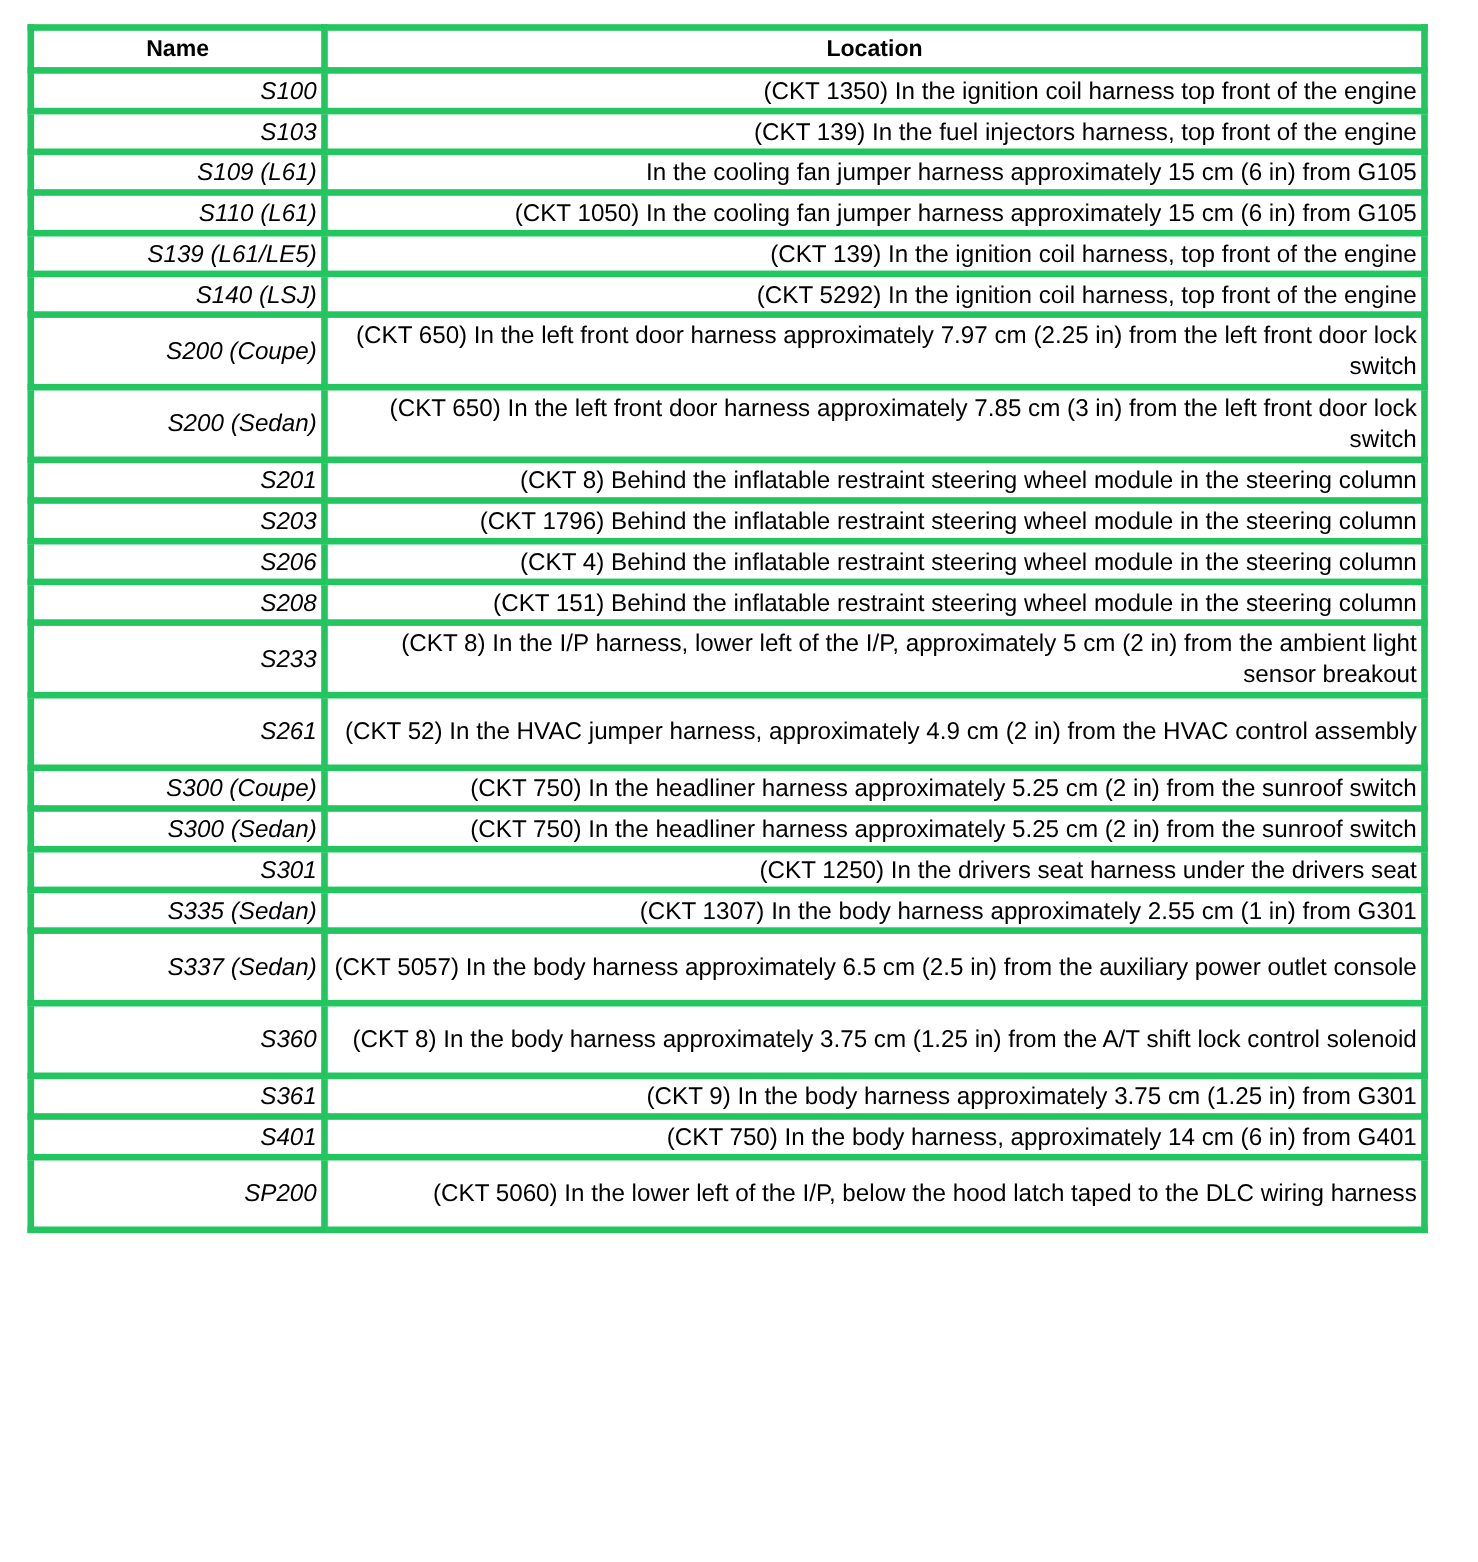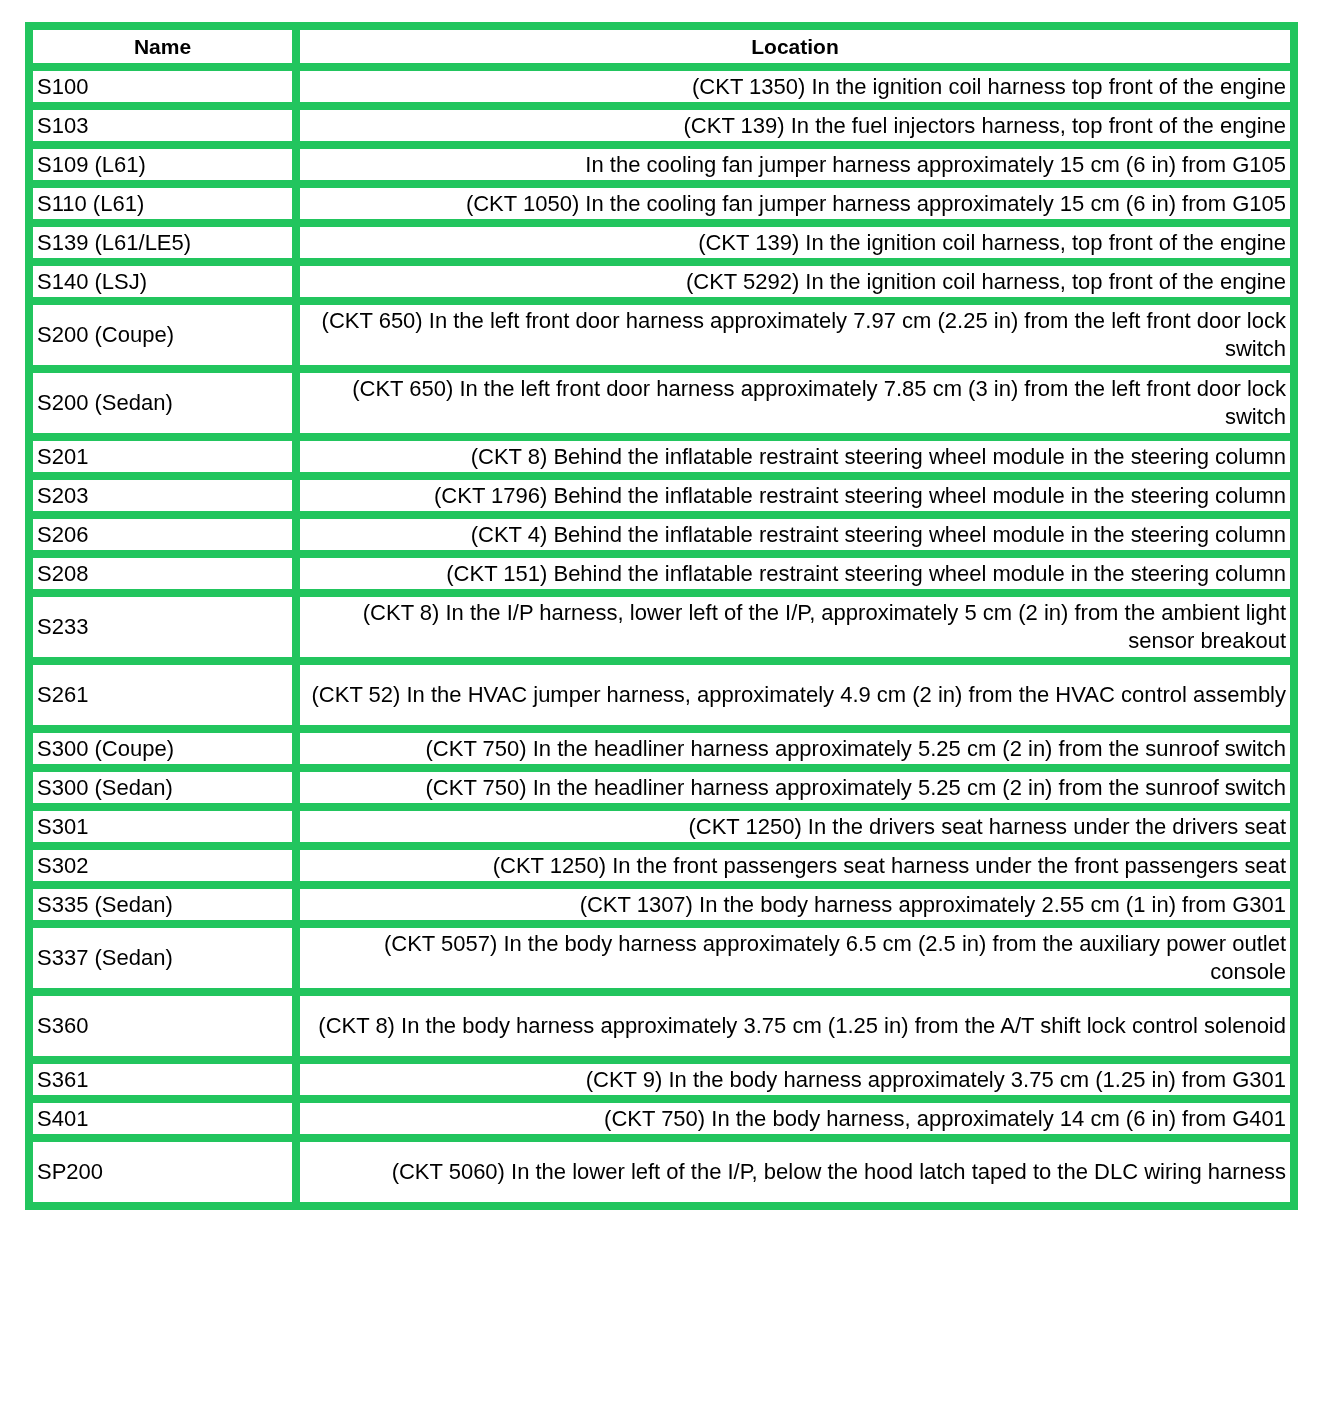--- a/index.html
+++ b/index.html
@@ -11,32 +11,32 @@
       border-collapse: collapse;
       table-layout: fixed;
       font-family: "Liberation Sans", sans-serif;
       font-size: 22px;
       color: #000;
       border: 4px solid #000;
     }
     .splice-table col.c-name { width: 267px; }
     .splice-table col.c-loc { width: auto; }
     .splice-table th, .splice-table td {
-      border: 8px solid #22c55e;
+      border: 6px solid #22c55e;
       padding: 0 4px;
       line-height: 28px;
       vertical-align: middle;
     }
     .splice-table th {
       font-weight: bold;
       text-align: center;
       height: 33px;
       font-size: 21px;
     }
-    .splice-table td.name { text-align: left; }
+    .splice-table td.name { text-align: right; font-style: italic; }
     .splice-table td.loc { text-align: right; padding-left: 3px; }
     .splice-table tr.single td { height: 31px; }
     .splice-table tr.double td { height: 60px; }
   </style>
 </head>
 <body>
 
 <table class="splice-table">
   <colgroup>
       <col class="c-name">
@@ -111,24 +111,20 @@
       </tr>
       <tr class="single">
         <td class="name">S300 (Sedan)</td>
         <td class="loc">(CKT 750) In the headliner harness approximately 5.25 cm (2 in) from the sunroof switch</td>
       </tr>
       <tr class="single">
         <td class="name">S301</td>
         <td class="loc">(CKT 1250) In the drivers seat harness under the drivers seat</td>
       </tr>
       <tr class="single">
-        <td class="name">S302</td>
-        <td class="loc">(CKT 1250) In the front passengers seat harness under the front passengers seat</td>
-      </tr>
-      <tr class="single">
         <td class="name">S335 (Sedan)</td>
         <td class="loc">(CKT 1307) In the body harness approximately 2.55 cm (1 in) from G301</td>
       </tr>
       <tr class="double">
         <td class="name">S337 (Sedan)</td>
         <td class="loc">(CKT 5057) In the body harness approximately 6.5 cm (2.5 in) from the auxiliary power outlet console</td>
       </tr>
       <tr class="double">
         <td class="name">S360</td>
         <td class="loc">(CKT 8) In the body harness approximately 3.75 cm (1.25 in) from the A/T shift lock control solenoid</td>

